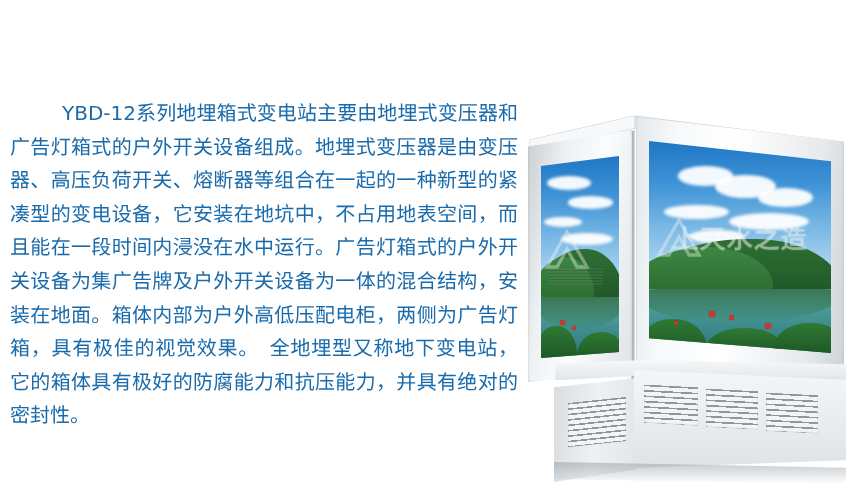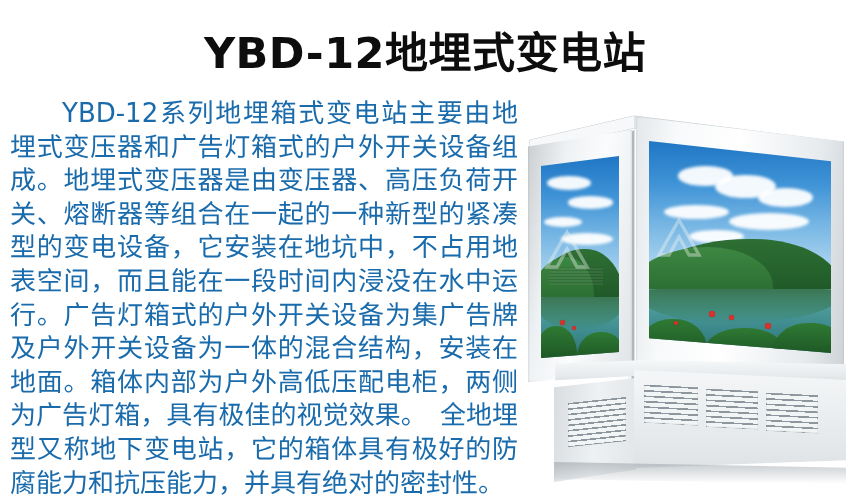--- a/index.html
+++ b/index.html
@@ -34,21 +34,21 @@
     white-space: nowrap;
   }
 
   
   #body-copy {
     position: absolute;
     left: 10px;
     top: 97px;
     width: 508px;
     color: #1a6bab;
-    font-size: 26px;
+    font-size: 20px;
     line-height: 33.6px;
     letter-spacing: 0px;
     text-align: justify;
     text-justify: inter-character;
     font-weight: 500;
   }
   #body-copy .indent { display: inline-block; width: 52px; }
 
   
   #product {
@@ -226,21 +226,20 @@
     position: absolute;
     background: repeating-linear-gradient(180deg, #2f4a33 0px, #2f4a33 1px, #6d8a70 1px, #6d8a70 3px);
     opacity: .85;
   }
 </style>
 </head>
 <body>
 
 <div id="page">
 
-  <div id="title">YBD-12地埋式变电站</div>
 
   <div id="body-copy">
     <span class="indent"></span><span>YBD-12系列地埋箱式变电站主要由地埋式变压器和广告灯箱式的户外开关设备组成。地埋式变压器是由变压器、高压负荷开关、熔断器等组合在一起的一种新型的紧凑型的变电设备，它安装在地坑中，不占用地表空间，而且能在一段时间内浸没在水中运行。广告灯箱式的户外开关设备为集广告牌及户外开关设备为一体的混合结构，安装在地面。箱体内部为户外高低压配电柜，两侧为广告灯箱，具有极佳的视觉效果。　全地埋型又称地下变电站，它的箱体具有极好的防腐能力和抗压能力，并具有绝对的密封性。</span>
   </div>
 
   <div id="product">
     <div class="cab">
 
       <svg class="lid" viewBox="0 0 320 44" preserveAspectRatio="none">
         <polygon points="4,28 108,4 316,30 316,42 108,16 4,40" fill="#e9edef" stroke="#b9c0c5" stroke-width="0.8"></polygon>
@@ -293,20 +292,21 @@
             <div class="shrub" style="left:68%;width:40%;height:16%;"></div>
             <div class="lantern" style="left:33%;top:80%;width:6px;height:6px;"></div>
             <div class="lantern" style="left:44%;top:82%;width:5px;height:5px;"></div>
             <div class="lantern" style="left:64%;top:86%;width:6px;height:6px;"></div>
             <div class="lantern" style="left:14%;top:85%;width:4px;height:4px;"></div>
 
             <svg class="wm-mark" viewBox="0 0 46 42">
               <path d="M23 3 L43 38 L33 38 L23 20 L13 38 L3 38 Z" fill="none" stroke="#f0f5f1" stroke-width="3.4"></path>
             </svg>
             <div class="watermark">
+              <span>上天水之造</span>
             </div>
           </div>
         </div>
       </div>
 
       <div class="collar"></div>
 
       <div class="base-left">
         <div class="louver" style="left:14px;top:22px;width:58px;height:44px;transform:skewY(-6deg);"></div>
       </div>

